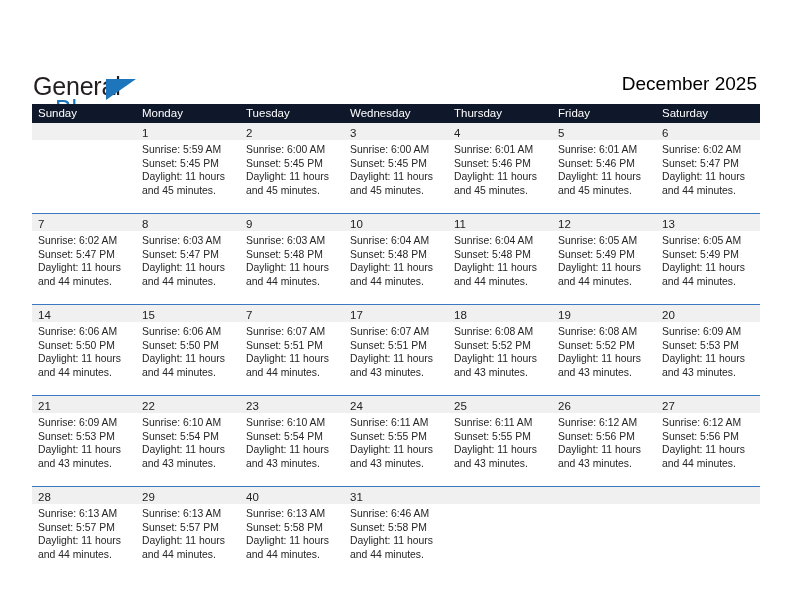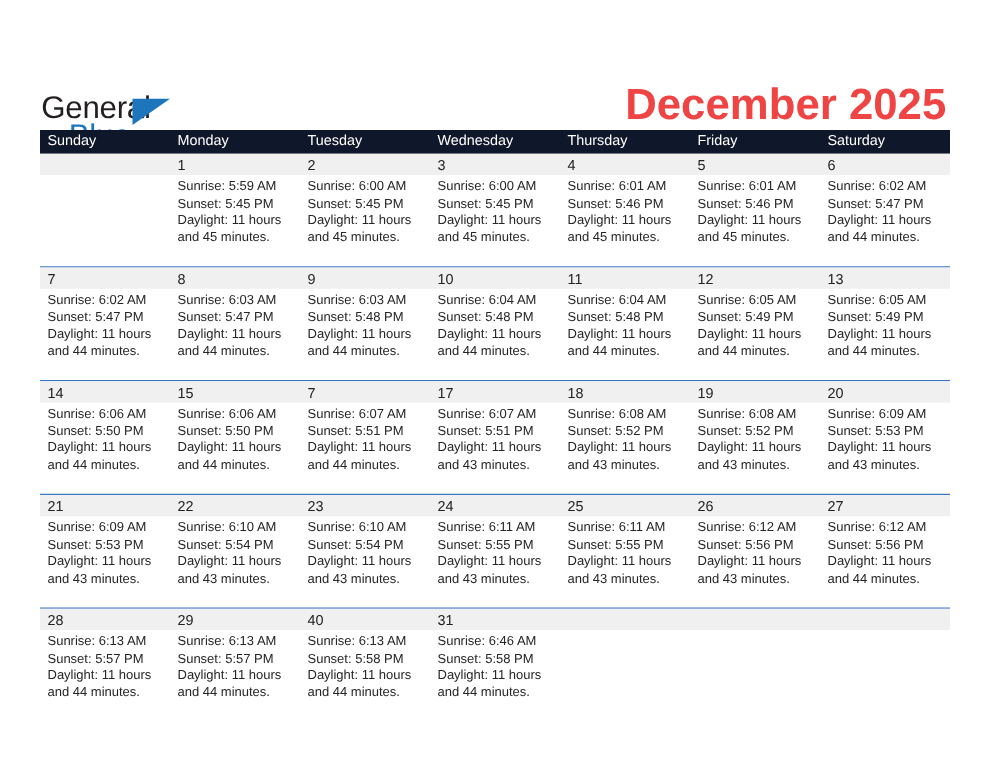--- a/index.html
+++ b/index.html
@@ -69,23 +69,23 @@
     border-bottom: 21px solid transparent;
   }
 
   .title-block {
     position: absolute;
     right: 35px;
     top: 30px;
     text-align: right;
   }
   .cal-title {
-    font-size: 35px;
-    font-weight: 700;
-    color: #ef4444;
+    font-size: 19px;
+    font-weight: 400;
+    color: #000000;
     line-height: 36px;
     white-space: nowrap;
   }
   .cal-subtitle {
     margin-top: 7px;
     font-size: 14px;
     font-weight: 400;
     color: #000000;
     line-height: 18px;
     white-space: nowrap;

